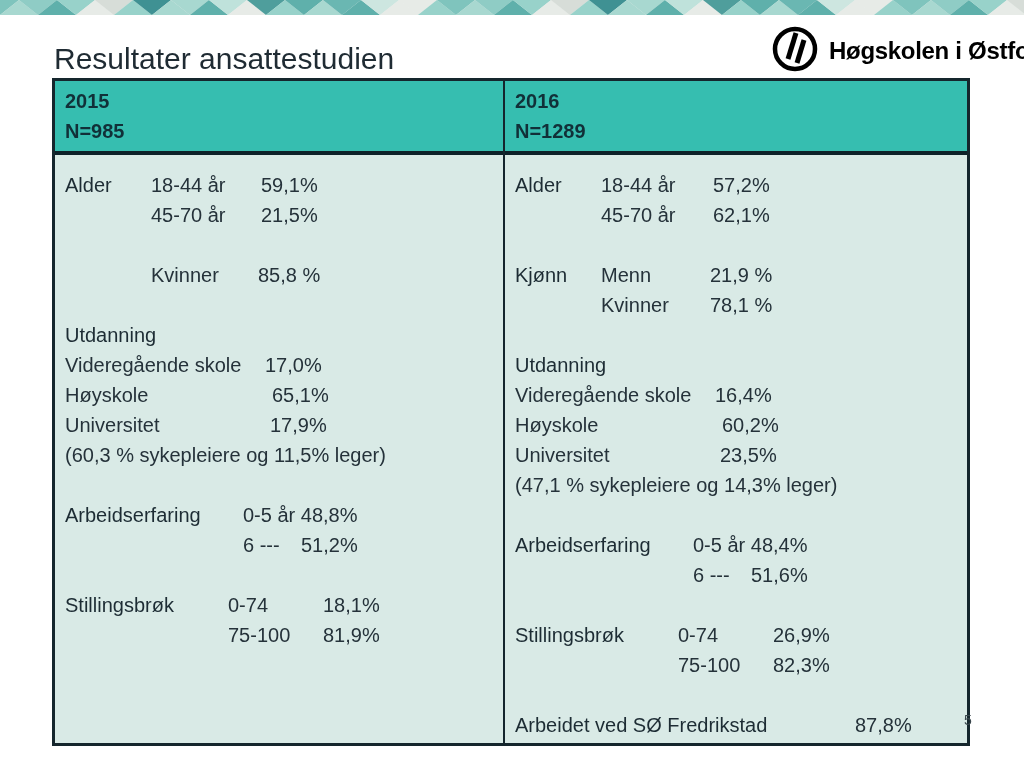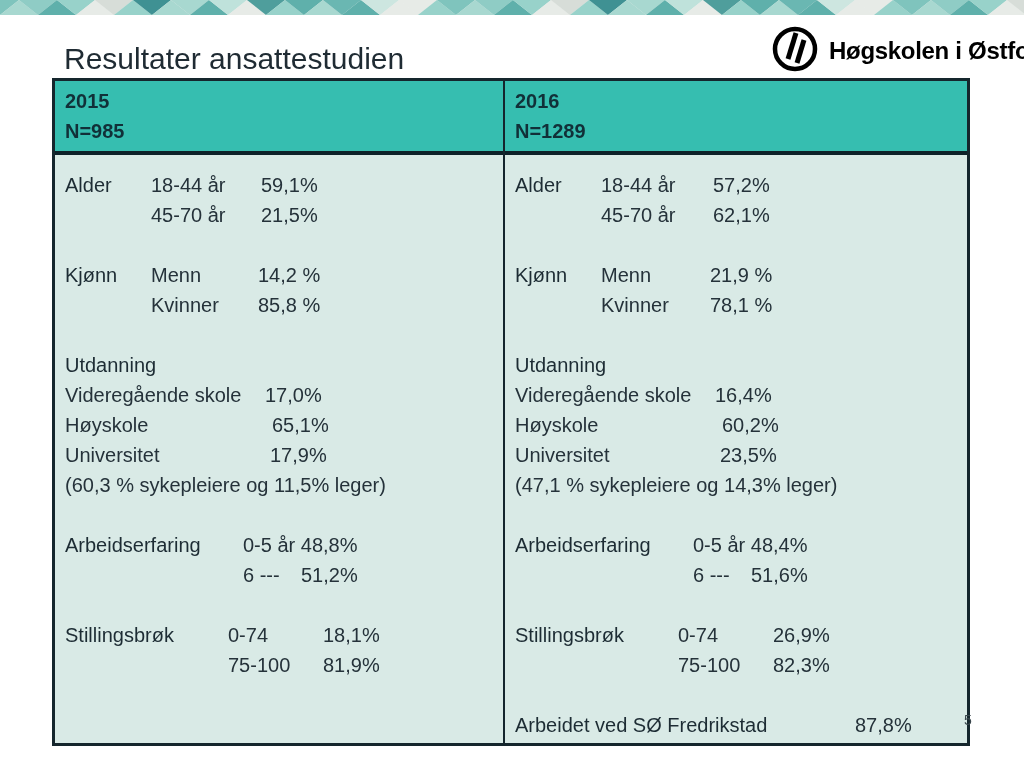--- a/index.html
+++ b/index.html
@@ -1,21 +1,21 @@
 <!DOCTYPE html>
 <html><head>
 <meta charset="utf-8">
 <style>
   html,body{margin:0;padding:0;background:#fff;}
   #slide{position:relative;width:1024px;height:766px;background:#ffffff;overflow:hidden;
          font-family:"Liberation Sans", sans-serif;}
 
   #banner{position:absolute;left:0;top:0;width:1024px;height:15px;display:block;}
 
-  #title{position:absolute;left:64px;top:42px;font-size:30px;font-weight:400;
+  #title{position:absolute;left:54px;top:42px;font-size:30px;font-weight:400;
          color:#1f2b33;letter-spacing:0px;}
 
   #logo{position:absolute;left:770px;top:24px;display:flex;align-items:center;gap:9px;}
   #logo-text{font-size:24px;font-weight:700;color:#000;white-space:nowrap;letter-spacing:-0.3px;}
 
   #table{position:absolute;left:52px;top:78px;width:912px;height:662px;
          border:3px solid #15262d;background:#d9eae6;display:flex;}
   .col{display:flex;flex-direction:column;}
   .col0{width:448px;border-right:2px solid #15262d;}
   .col1{flex:1;}
@@ -109,21 +109,20 @@
   <div id="table">
     <div class="col col0">
       <div class="hdr">
         <div>2015</div>
         <div>N=985</div>
       </div>
       <div class="bodycell">
           <div class="line"><span class="b" style="min-width: 86px;">Alder</span><span style="min-width: 110px;">18-44 år</span><span>59,1%</span></div>
           <div class="line"><span style="min-width: 86px;"></span><span style="min-width: 110px;">45-70 år</span><span>21,5%</span></div>
           <div class="line">&nbsp;</div>
-          <div class="line"><span class="b" style="min-width: 86px;">Kjønn</span><span style="min-width: 107px;">Menn</span><span>14,2 %</span></div>
           <div class="line"><span style="min-width: 86px;"></span><span style="min-width: 107px;">Kvinner</span><span>85,8 %</span></div>
           <div class="line">&nbsp;</div>
           <div class="line"><span class="b">Utdanning</span></div>
           <div class="line"><span style="min-width: 200px;">Videregående skole</span><span>17,0%</span></div>
           <div class="line"><span style="min-width: 207px;">Høyskole</span><span>65,1%</span></div>
           <div class="line"><span style="min-width: 205px;">Universitet</span><span>17,9%</span></div>
           <div class="line"><span>(60,3 % sykepleiere og 11,5% leger)</span></div>
           <div class="line">&nbsp;</div>
           <div class="line"><span class="b" style="min-width: 178px;">Arbeidserfaring</span><span>0-5 år 48,8%</span></div>
           <div class="line"><span style="min-width: 178px;"></span><span style="min-width: 58px;">6 ---</span><span>51,2%</span></div>

